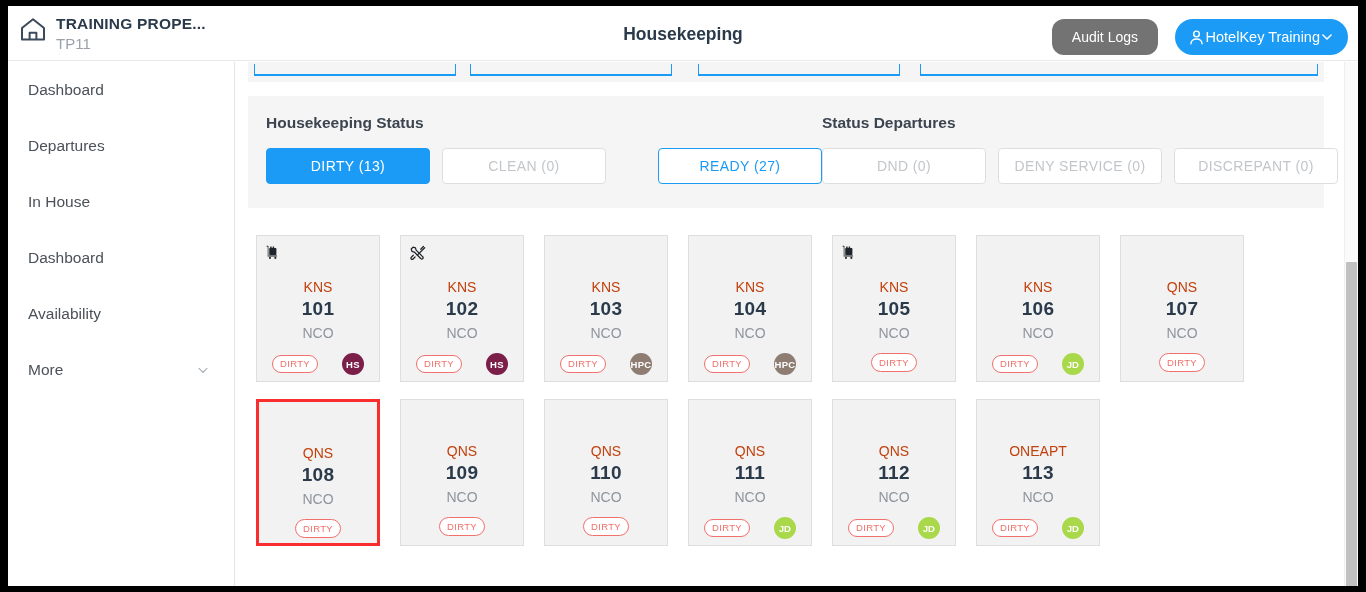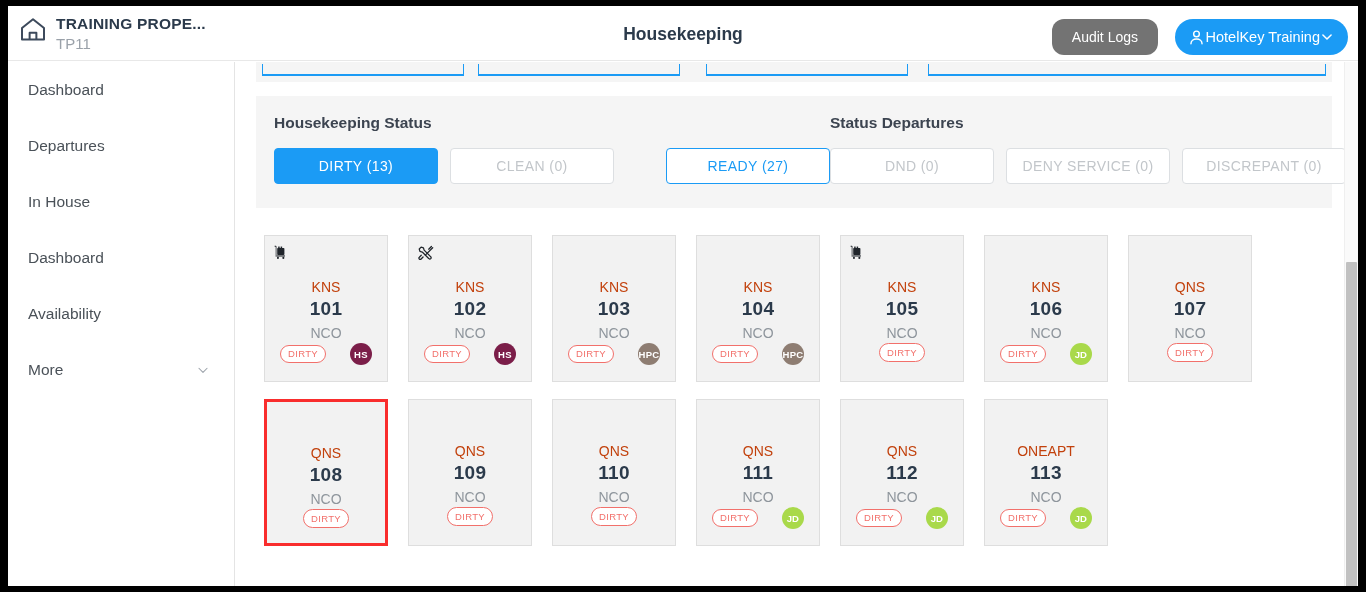--- a/index.html
+++ b/index.html
@@ -66,21 +66,21 @@
   }
   .nav-item {
     height: 56px; display: flex; align-items: center;
     padding-left: 20px; font-size: 15.5px; color: #4a5158;
     cursor: pointer; position: relative;
   }
   .nav-item .chev-down { position: absolute; right: 24px; width: 14px; height: 14px; }
 
   
   .main {
-    position: absolute; left: 236px; top: 56px;
+    position: absolute; left: 228px; top: 56px;
     width: 1108px; height: 524px;
     background: #ffffff;
     overflow: hidden;
   }
   .scroll-track {
     position: absolute; right: 0; top: 56px;
     width: 14px; height: 524px; background: #fafafa;
     border-left: 1px solid #efefef;
   }
   .scroll-thumb {
@@ -142,21 +142,21 @@
     border: 3px solid #f92d2d;
     background: #f2f2f2;
   }
   .card-icon {
     position: absolute; left: 8px; top: 8px;
     width: 18px; height: 18px; color: #20252b;
   }
   .rtype { font-size: 14px; color: #c2410c; margin-top: 43px; }
   .rnum  { font-size: 19px; font-weight: bold; color: #2b3a4b; margin-top: 3px; letter-spacing: .3px; }
   .rstat { font-size: 14px; color: #8e959c; margin-top: 5px; }
-  .badges { display: flex; align-items: center; gap: 24px; margin-top: 2px; }
+  .badges { display: flex; align-items: center; gap: 24px; margin-top: 12px; }
   .pill {
     border: 1px solid #f2706b; color: #f2706b; border-radius: 10px;
     font-size: 9.5px; padding: 2.5px 7px 3px; letter-spacing: .3px;
     background: #fff;
   }
   .avatar {
     width: 22px; height: 22px; border-radius: 50%;
     color: #fff; font-size: 9.5px; font-weight: bold;
     display: flex; align-items: center; justify-content: center;
     letter-spacing: .2px;

